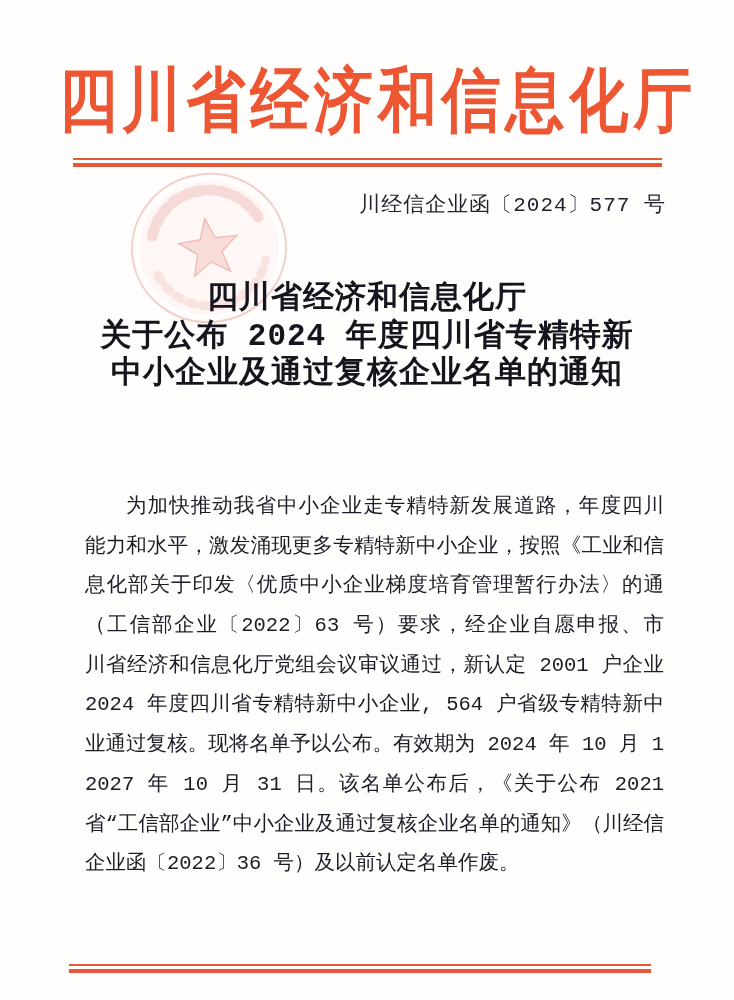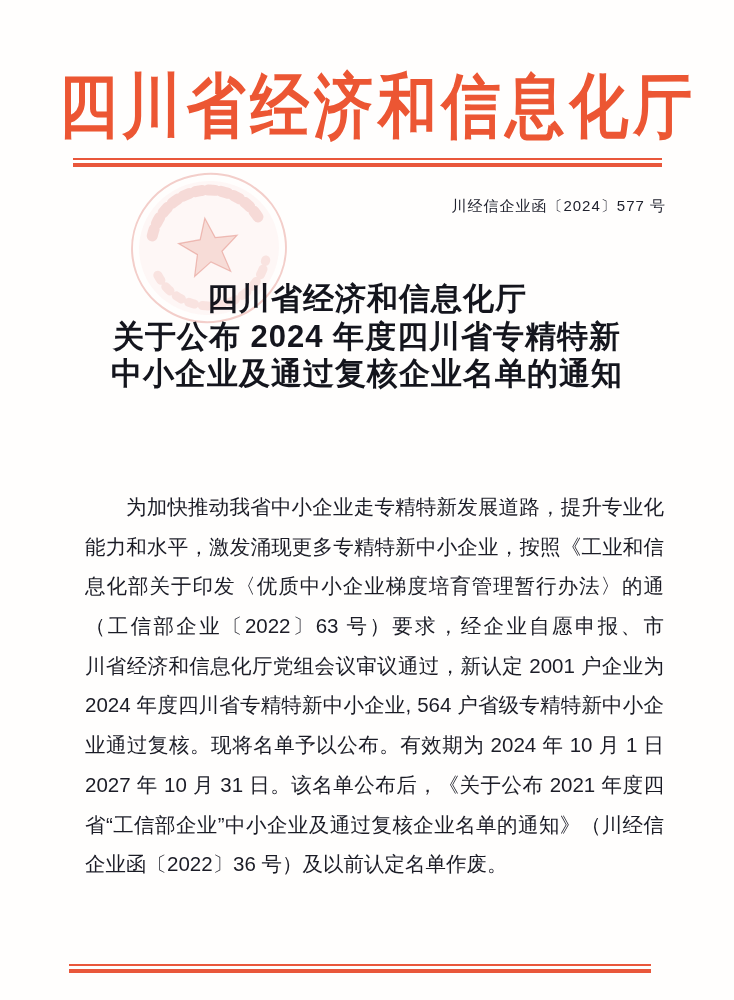--- a/index.html
+++ b/index.html
@@ -5,21 +5,21 @@
   html, body {
     margin: 0; padding: 0;
     background: #ffffff;
   }
   .page {
     position: relative;
     width: 734px;
     height: 1000px;
     background: #fffefd;
     overflow: hidden;
-    font-family: Liberation Sans, sans-serif;
+    font-family: Liberation Mono, monospace;
     color: #1d1e29;
   }
   
   .org-title {
     position: absolute;
     top: 62px; left: 0;
     width: 734px;
     text-align: center;
     white-space: nowrap;
     color: #ec5633;
@@ -35,21 +35,21 @@
     position: absolute;
     top: 158px; left: 73px;
     width: 589px;
     height: 3px;
     border-top: 2px solid #e9573b;
     border-bottom: 4px solid #e9573b;
   }
   .doc-number {
     position: absolute;
     top: 191px; right: 68px;
-    font-size: 15px;
+    font-size: 21px;
     line-height: 30px;
     letter-spacing: 1px;
     color: #20222e;
   }
   .seal {
     position: absolute;
     left: 127px; top: 169px;
   }
   .notice-title {
     position: absolute;
@@ -118,21 +118,21 @@
   </svg>
 
   <div class="notice-title">
     <div>四川省经济和信息化厅</div>
     <div>关于公布 2024 年度四川省专精特新</div>
     <div>中小企业及通过复核企业名单的通知</div>
   </div>
 
 
   <div class="para">
-    <div class="bl first">为加快推动我省中小企业走专精特新发展道路，提升专业化</div>
+    <div class="bl first">为加快推动我省中小企业走专精特新发展道路，年度四川</div>
     <div class="bl">能力和水平，激发涌现更多专精特新中小企业，按照《工业和信</div>
     <div class="bl">息化部关于印发〈优质中小企业梯度培育管理暂行办法〉的通知》</div>
     <div class="bl">（工信部企业〔2022〕63 号）要求，经企业自愿申报、市（州）</div>
     <div class="bl">川省经济和信息化厅党组会议审议通过，新认定 2001 户企业为</div>
     <div class="bl">2024 年度四川省专精特新中小企业, 564 户省级专精特新中小企</div>
     <div class="bl">业通过复核。现将名单予以公布。有效期为 2024 年 10 月 1 日至</div>
     <div class="bl">2027 年 10 月 31 日。该名单公布后，《关于公布 2021 年度四川</div>
     <div class="bl">省“工信部企业”中小企业及通过复核企业名单的通知》（川经信</div>
     <div class="bl last">企业函〔2022〕36 号）及以前认定名单作废。</div>
   </div>

